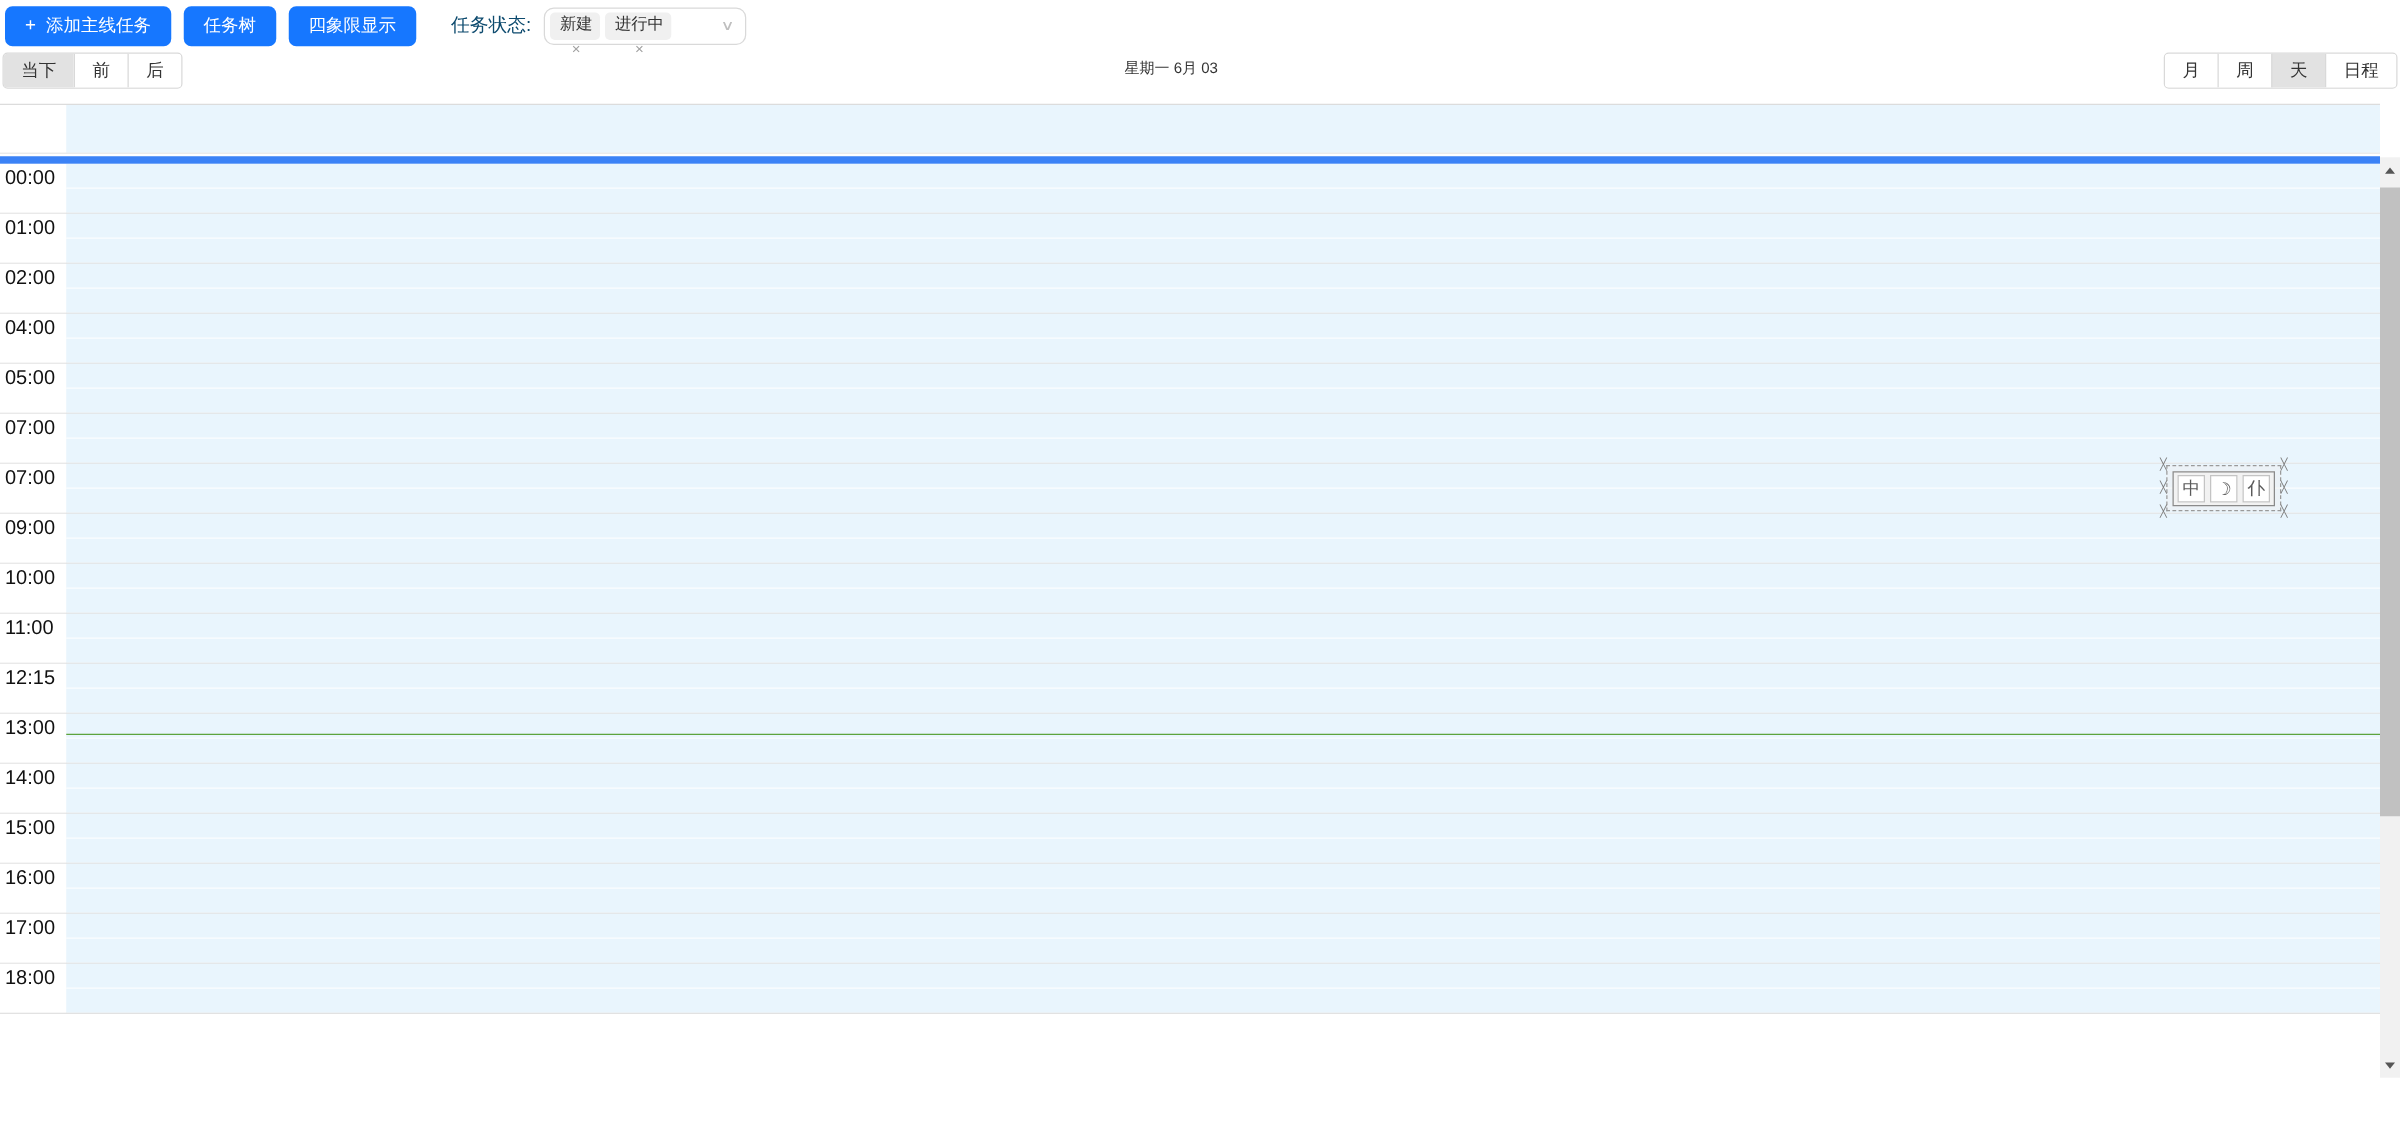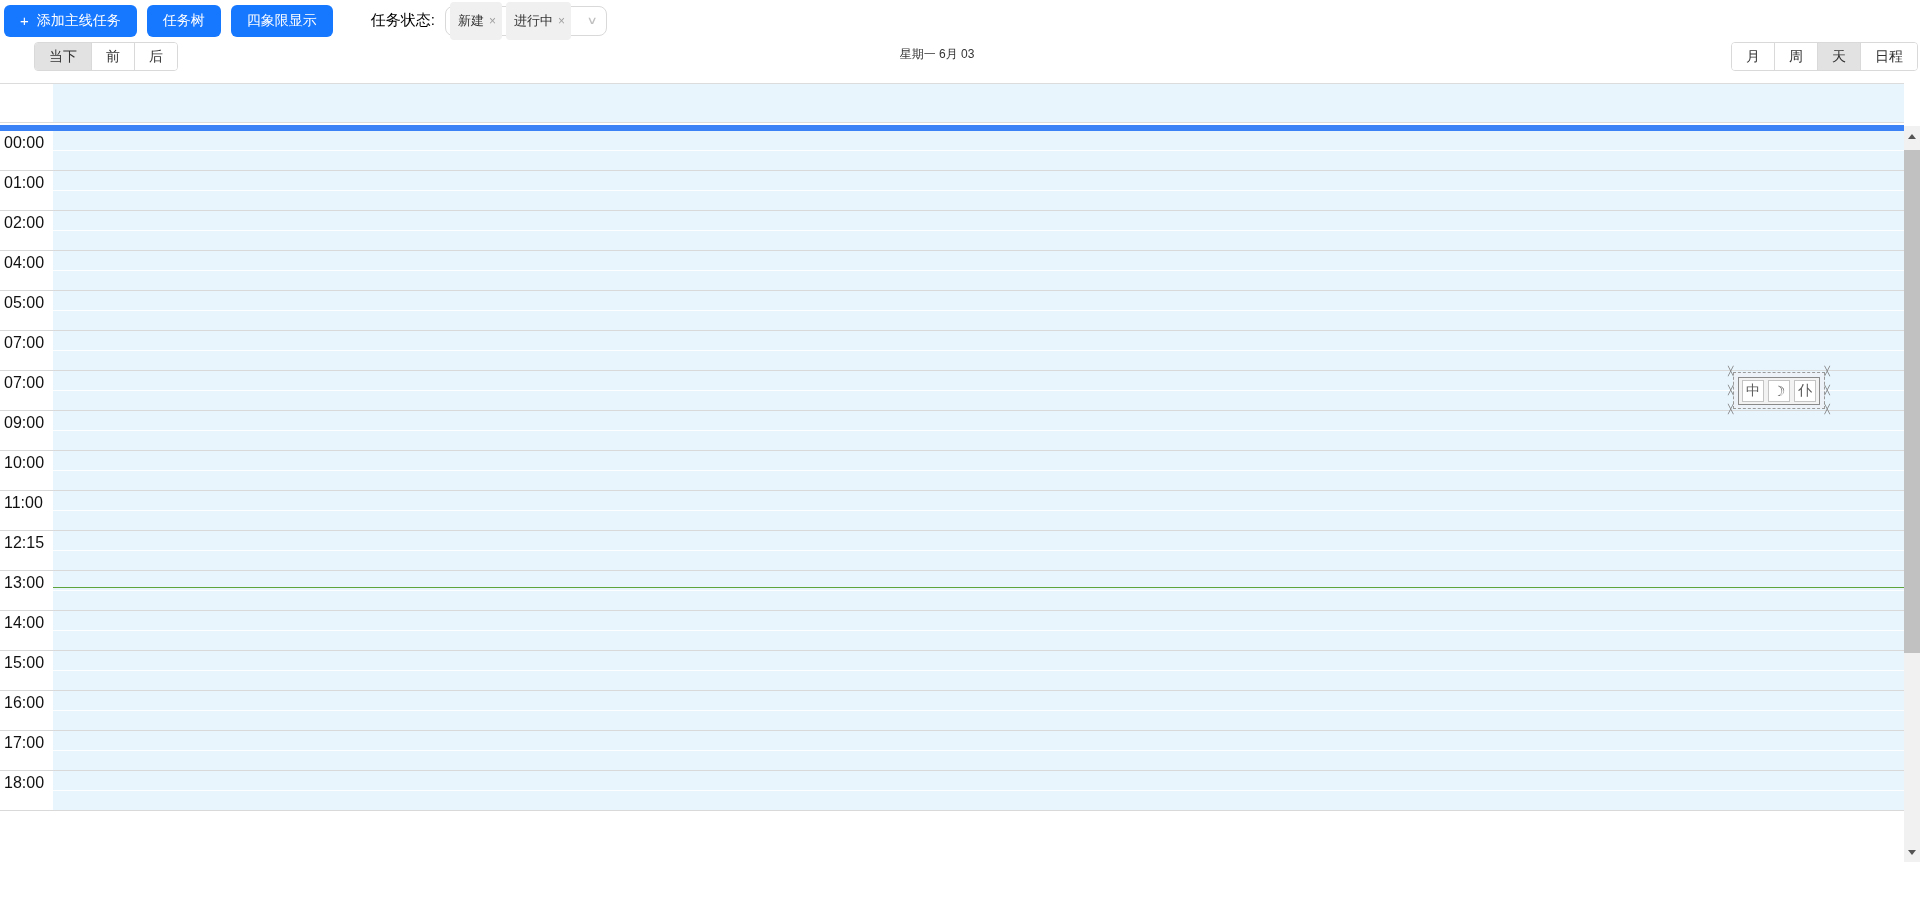--- a/index.html
+++ b/index.html
@@ -12,42 +12,42 @@
   
   .topbar { position:absolute; top:0; left:0; width:1920px; height:41px;
             display:flex; align-items:center; padding-left:4px; }
   .btn-primary {
     background:#1677ff; color:#fff; border:none; border-radius:6px;
     height:32px; padding:0 16px; font-size:14px; margin-right:10px;
     display:inline-flex; align-items:center; gap:8px; cursor:pointer;
     font-family:inherit;
   }
   .plus-glyph { font-size:15px; line-height:1; }
-  .status-label { font-size:15px; color:#000000; margin:0 10px 0 28px; }
+  .status-label { font-size:15px; color:#0c4a6e; margin:0 10px 0 18px; }
   .status-select {
     display:inline-flex; align-items:center; gap:4px;
     border:1px solid #d9d9d9; border-radius:8px; background:#fff;
     height:30px; min-width:162px; padding:0 10px 0 4px; cursor:pointer;
   }
   .tag {
-    background:#f0f0f0; border-radius:4px; height:38px;
+    background:#f0f0f0; border-radius:4px; height:22px;
     display:inline-flex; align-items:center; gap:5px;
-    padding:0 6px 0 8px; font-size:13px; color:#333;
+    padding:0 6px 0 8px; font-size:13px; color:#333;flex-direction:column;
   }
   .tag-close { color:#a0a0a0; font-size:12px; cursor:pointer; line-height:1; }
   .select-chevron { margin-left:auto; color:#bfbfbf; font-size:11px;
                     transform:scaleX(1.4); }
 
   
   .navbar { position:absolute; top:41px; left:0; width:1920px; height:31px; }
   .btn-group {
     display:inline-flex; border:1px solid #d9d9d9; border-radius:4px;
     overflow:hidden; height:29px; background:#fff; position:absolute; top:1px;
   }
-  .btn-group.left { left:2px;margin-left:32px; }
+  .btn-group.left { left:2px; }
   .btn-group.right { right:2px; }
   .btn-group button {
     background:#fff; border:none; border-left:1px solid #d9d9d9;
     padding:0 14px; font-size:14px; color:#333; cursor:pointer; height:100%;
     font-family:inherit;
   }
   .btn-group button:first-child { border-left:none; }
   .btn-group button.active { background:#e2e2e2; }
   .view-title {
     position:absolute; top:5px; left:0; width:1874px; text-align:center;

